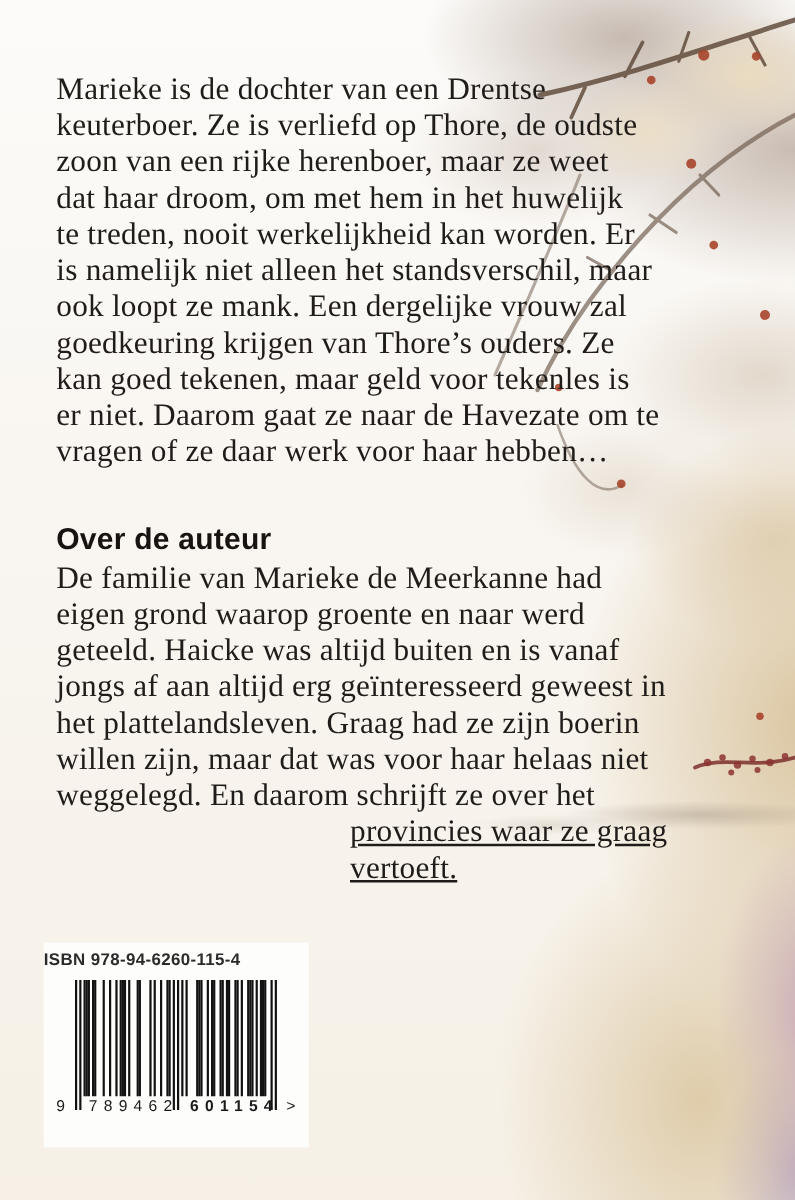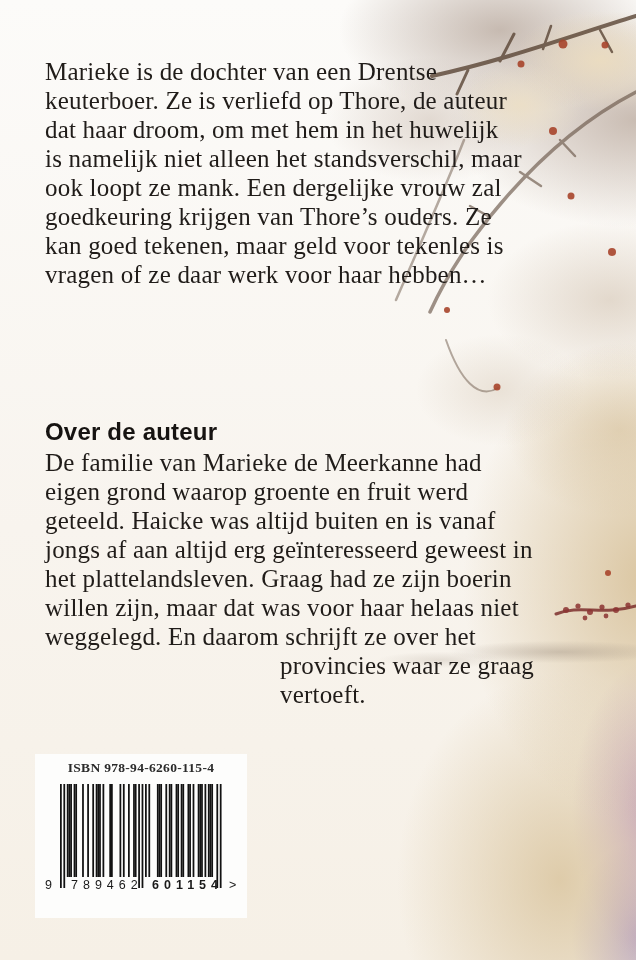--- a/index.html
+++ b/index.html
@@ -52,32 +52,32 @@
   }
   .about{
     position:absolute; left:45px; top:416px;
     color:#201c19;
   }
   .about-heading{
     font-family:"Liberation Sans", sans-serif;
     font-weight:700; font-size:24px; line-height:32px; height:32px;
     color:#161311; letter-spacing:0.2px;
   }
-  .line.indent{ margin-left:235px; }
+  .line.indent{ margin-left:235px;text-decoration:underline; }
 
   
   .barcode-box{
     position:absolute; left:35px; top:754px;
     width:212px; height:164px;
     background:#fdfdfc;
   }
   .isbn-label{
     position:absolute; left:0; top:6px; width:100%;
-    text-align:center;
-    font-family:Liberation Serif, serif;
+    text-align:left;
+    font-family:Liberation Sans, sans-serif;
     font-weight:700; font-size:13.5px; color:#2b2b2b;
     letter-spacing:0.3px;
   }
   .bars{ position:absolute; left:25px; top:30px; }
   .bars rect{ fill:#121212; }
   .bc-digit{
     position:absolute; top:124px;
     font-family:"Liberation Sans", sans-serif;
     font-size:12.5px; color:#1a1a1a; font-weight:500;
   }
@@ -135,33 +135,36 @@
         <circle cx="616" cy="610" r="3"></circle>
         <circle cx="628" cy="605" r="2.6"></circle>
         <circle cx="585" cy="618" r="2.4"></circle>
         <circle cx="606" cy="616" r="2.4"></circle>
       </g>
     </g>
   </svg>
 
   <div class="synopsis">
     <div class="line">Marieke is de dochter van een Drentse</div>
-    <div class="line">keuterboer. Ze is verliefd op Thore, de auteur</div>
+    <div class="line">keuterboer. Ze is verliefd op Thore, de oudste</div>
+    <div class="line">zoon van een rijke herenboer, maar ze weet</div>
     <div class="line">dat haar droom, om met hem in het huwelijk</div>
+    <div class="line">te treden, nooit werkelijkheid kan worden. Er</div>
     <div class="line">is namelijk niet alleen het standsverschil, maar</div>
     <div class="line">ook loopt ze mank. Een dergelijke vrouw zal</div>
     <div class="line">goedkeuring krijgen van Thore’s ouders. Ze</div>
     <div class="line">kan goed tekenen, maar geld voor tekenles is</div>
+    <div class="line">er niet. Daarom gaat ze naar de Havezate om te</div>
     <div class="line">vragen of ze daar werk voor haar hebben…</div>
   </div>
 
   <div class="about">
     <div class="about-heading">Over de auteur</div>
     <div class="line">De familie van Marieke de Meerkanne had</div>
-    <div class="line">eigen grond waarop groente en fruit werd</div>
+    <div class="line">eigen grond waarop groente en naar werd</div>
     <div class="line">geteeld. Haicke was altijd buiten en is vanaf</div>
     <div class="line">jongs af aan altijd erg geïnteresseerd geweest in</div>
     <div class="line">het plattelandsleven. Graag had ze zijn boerin</div>
     <div class="line">willen zijn, maar dat was voor haar helaas niet</div>
     <div class="line">weggelegd. En daarom schrijft ze over het</div>
     <div class="line indent">provincies waar ze graag</div>
     <div class="line indent">vertoeft.</div>
   </div>
 
   <div class="barcode-box">

